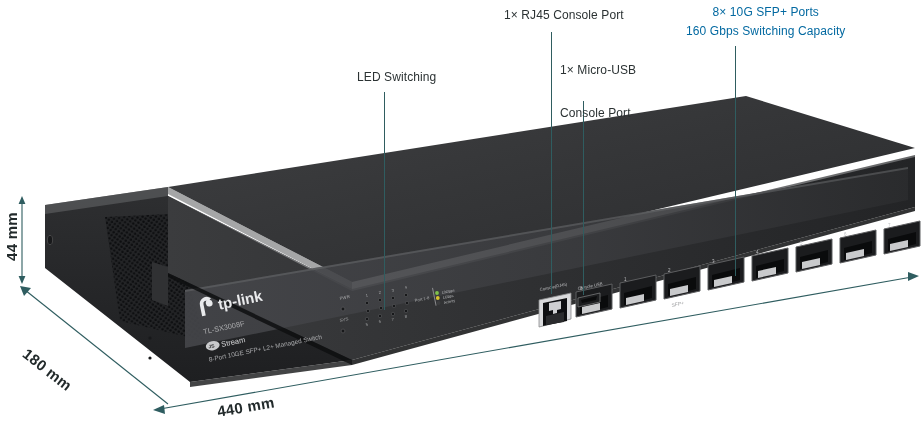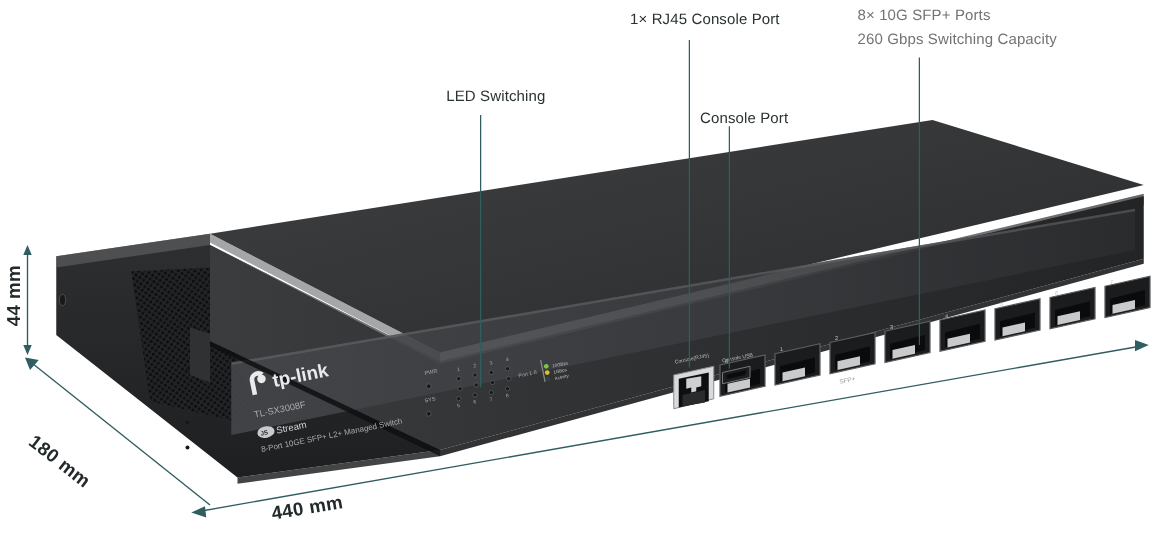--- a/index.html
+++ b/index.html
@@ -3,21 +3,21 @@
 <meta charset="utf-8">
 <style>
   html,body{margin:0;padding:0;background:#ffffff;}
   body{width:923px;height:432px;overflow:hidden;position:relative;
        font-family:"Liberation Sans","DejaVu Sans",sans-serif;}
   #stage{position:absolute;left:0;top:0;width:923px;height:432px;background:#fff;}
 
   
   .callout{position:absolute;color:#2b3233;font-size:12px;line-height:19px;
            letter-spacing:.1px;white-space:pre;}
-  .callout.teal{color:#737373;}
+  .callout.teal{color:#0369a1;text-align:center;}
   .leader{position:absolute;width:1px;background:#2f5d60;}
 
   
   .dim-label{position:absolute;color:#222a2b;font-size:15px;font-weight:700;
              letter-spacing:.3px;white-space:nowrap;}
 
   
   #device{position:absolute;left:0;top:0;width:923px;height:432px;}
 </style>
 </head>
@@ -236,26 +236,27 @@
   <div class="leader" style="left:384px;top:92px;height:218px;"></div>
   <div class="leader" style="left:551px;top:32px;height:262px;"></div>
   <div class="leader" style="left:583px;top:101px;height:194px;"></div>
   <div class="leader" style="left:735px;top:46px;height:230px;"></div>
 
   <div class="callout" style="left:357px;top:68px;">LED Switching</div>
 
   <div class="callout" style="left:504px;top:6px;">1× RJ45 Console Port</div>
 
   <div style="position:absolute;left:560px;top:61px;">
+    <div class="callout" style="position:static;">1× Micro-USB</div>
     <div class="callout" style="position:static;margin-top:24px;">Console Port</div>
   </div>
 
   <div style="position:absolute;left:686px;top:3px;">
     <div class="callout teal" style="position:static;">8× 10G SFP+ Ports</div>
-    <div class="callout teal" style="position:static;">260 Gbps Switching Capacity</div>
+    <div class="callout teal" style="position:static;">160 Gbps Switching Capacity</div>
   </div>
 
   <div class="dim-label" style="left:-13px;top:228px;transform:rotate(-90deg);">44 mm</div>
 
   <div class="dim-label" style="left:30px;top:345px;transform:rotate(38deg);transform-origin:left top;">180 mm</div>
 
   <div class="dim-label" style="left:216px;top:403px;transform:rotate(-9.5deg);transform-origin:left top;">440 mm</div>
 
 </div>
 

